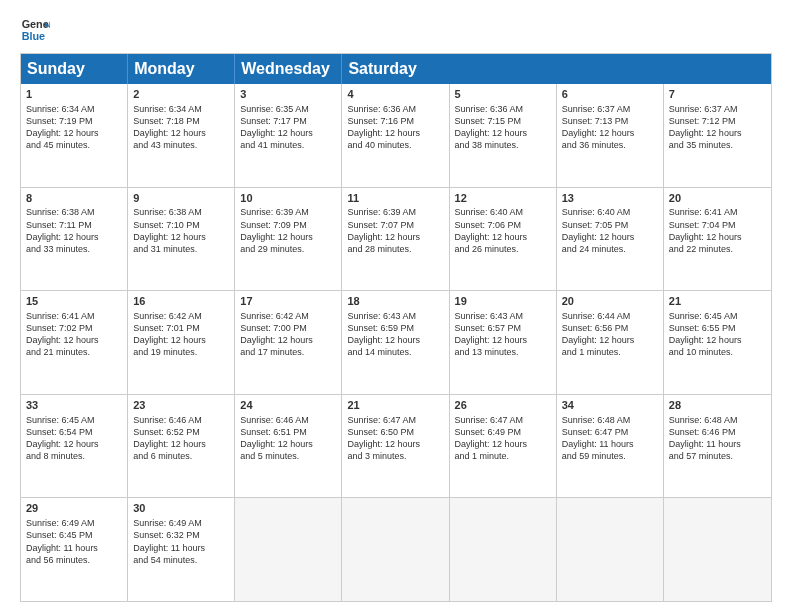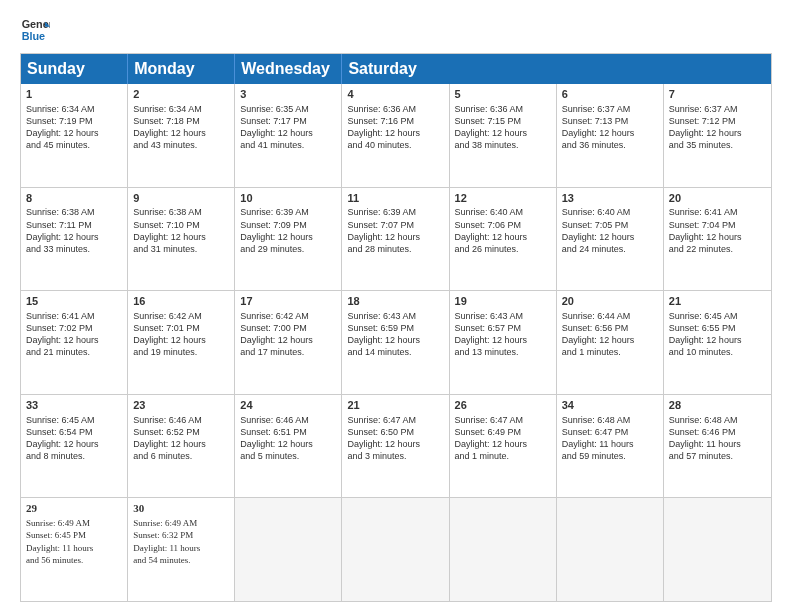--- a/index.html
+++ b/index.html
@@ -69,21 +69,21 @@
       flex: 1;
       display: flex;
       flex-direction: column;
     }
     .cal-week {
       display: grid;
       grid-template-columns: repeat(7, 1fr);
       flex: 1;
       border-bottom: 1px solid #ccc;
     }
-    .cal-week:last-child { border-bottom: none; font-family: Liberation Serif, serif; }
+    .cal-week:last-child { border-bottom: none; }
     .cal-cell {
       border-right: 1px solid #ccc;
       padding: 3px 5px;
       font-size: 9px;
       color: #333;
       vertical-align: top;
       line-height: 1.35;
       background: #fff;
     }
     .cal-cell:last-child { border-right: none; }

